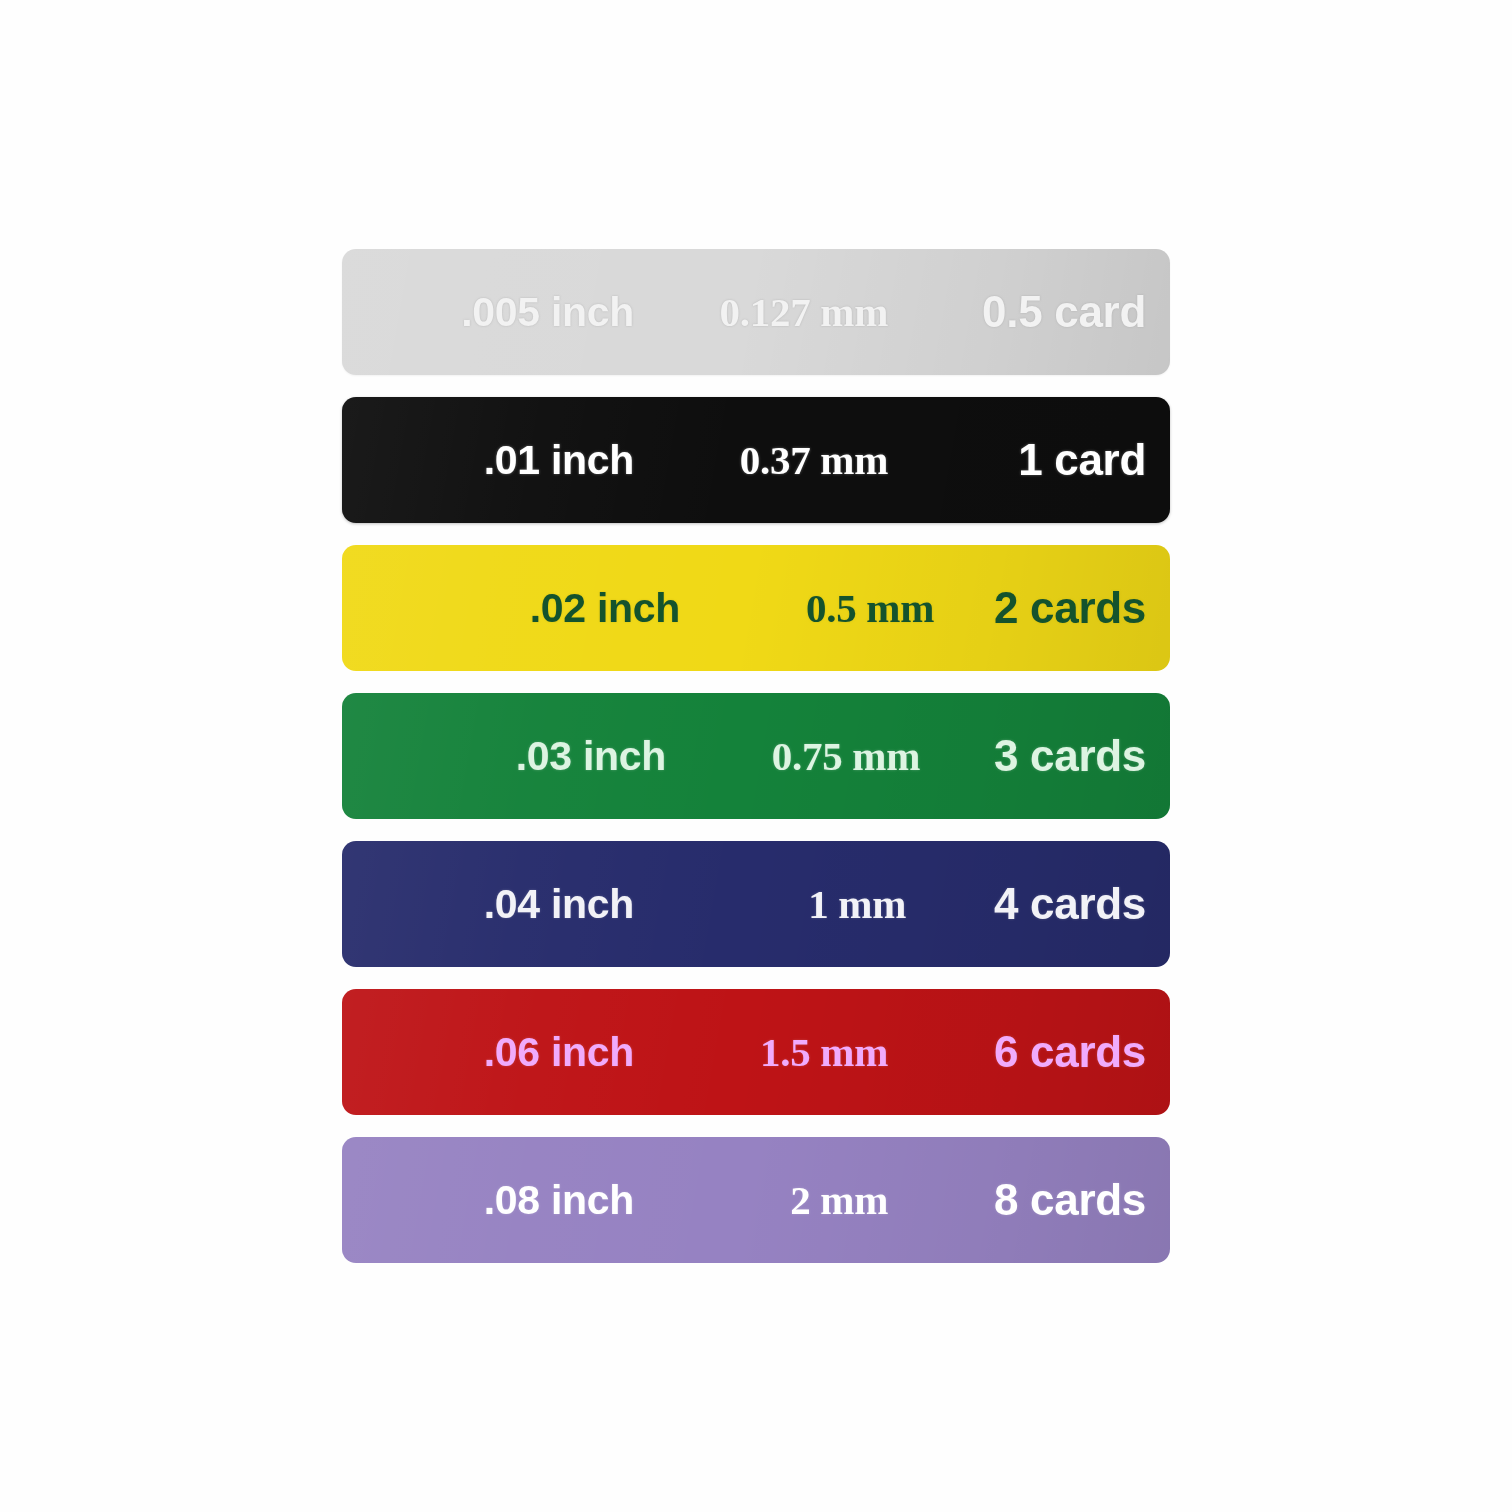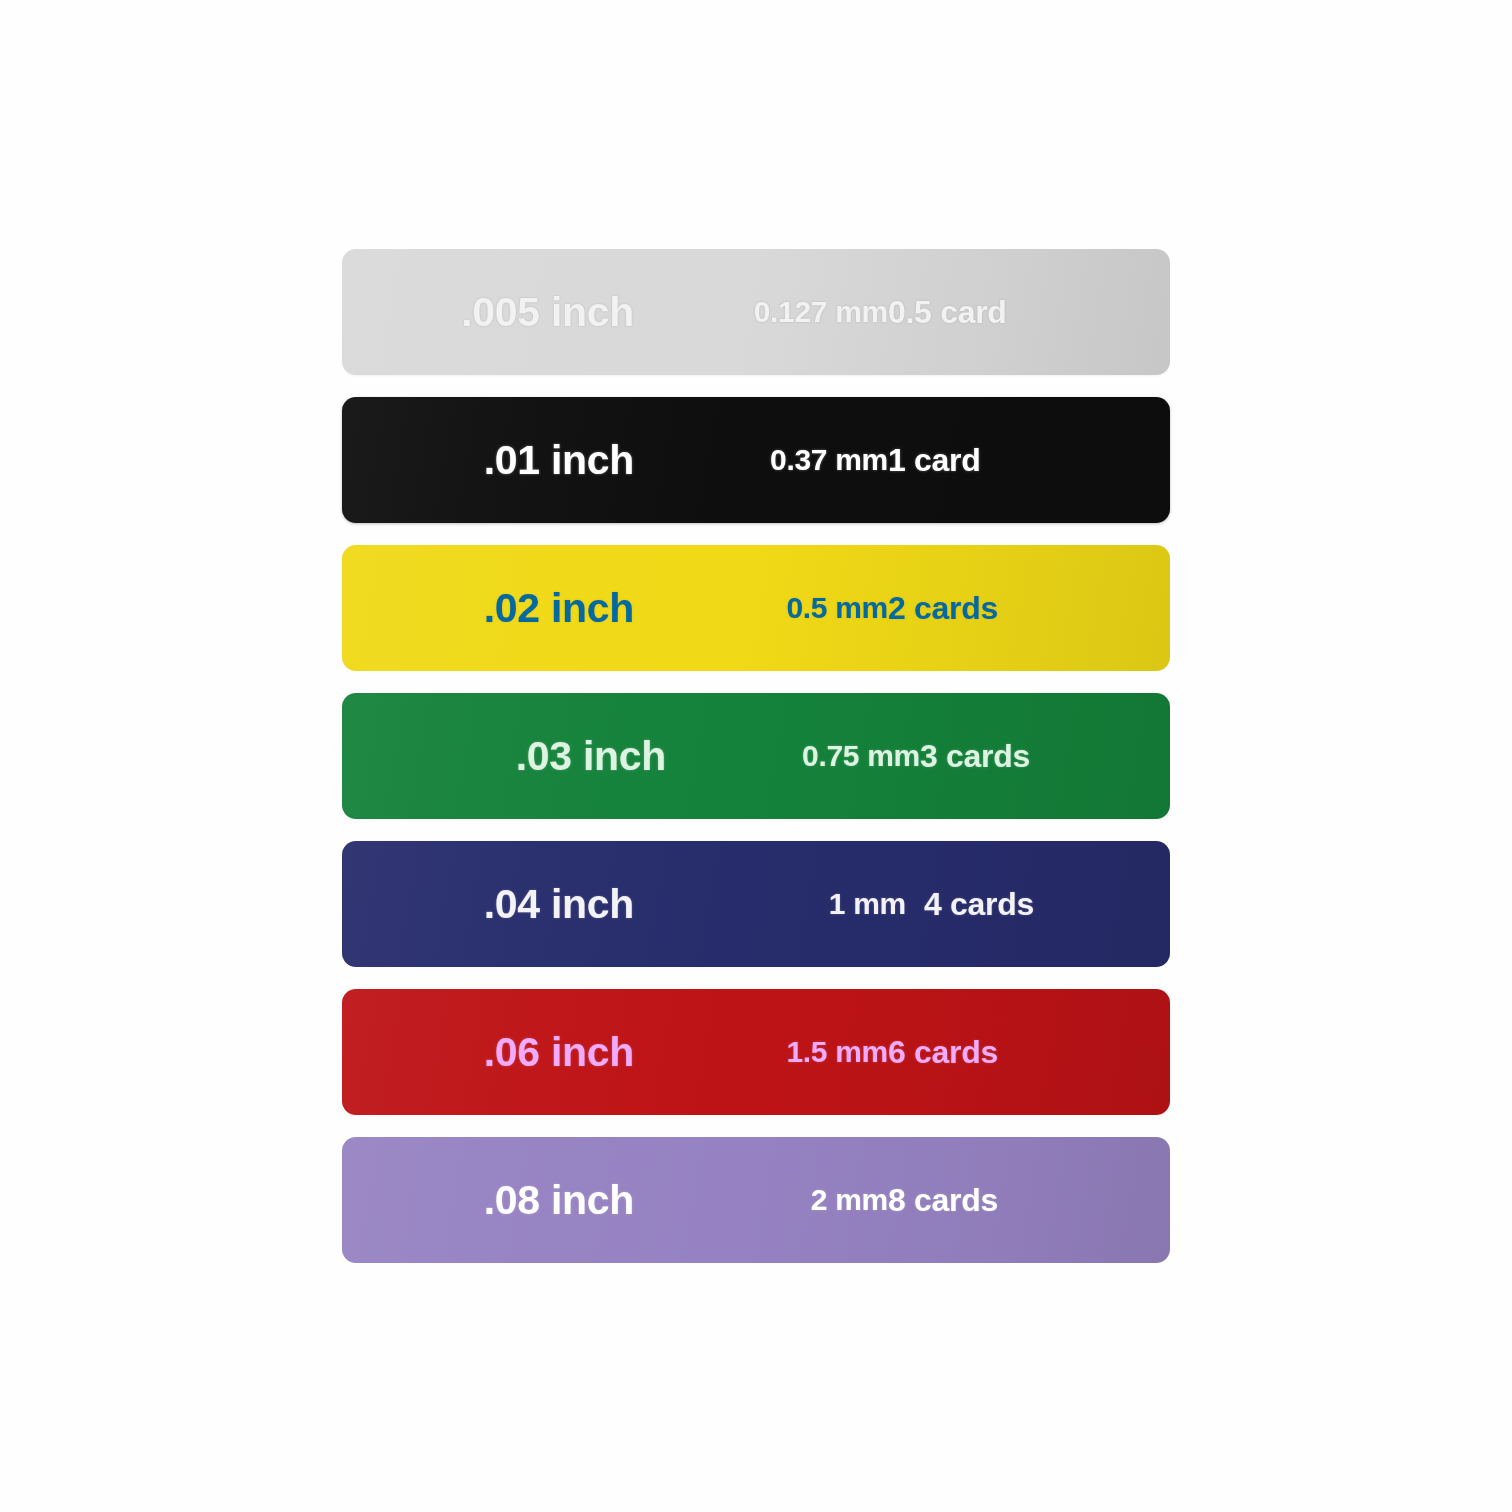--- a/index.html
+++ b/index.html
@@ -72,26 +72,28 @@
 
   .cell-inch {
     flex: 0 0 292px;
     text-align: right;
     padding-right: 0px;
     font-size: 41px;
   }
   .cell-mm {
     flex: 0 0 254px;
     text-align: right;
-    font-size: 30px;
+    font-size: 41px;
+    font-family: Liberation Serif, serif;
   }
   .cell-cards {
     flex: 1 1 auto;
+    text-align: right;
     padding-right: 24px;
-    font-size: 32px;
+    font-size: 44px;
   }
 
   
   .row-white  { box-shadow: 0 1px 2px rgba(0,0,0,0.05); }
   .row-white .cell  { text-shadow: 0 0 2px rgba(150,150,150,0.55); }
 
   .row-black  { box-shadow: 0 1px 3px rgba(0,0,0,0.25); }
   .row-black .cell  { text-shadow: 0 0 3px rgba(255,255,255,0.35); }
 
   .row-yellow .cell { text-shadow: 0 0 2px rgba(190,170,20,0.6); }
@@ -112,21 +114,21 @@
       <div class="gauge-bar row-white" style="background: rgb(217, 217, 217); color: rgb(242, 242, 242);">
         <div class="cell cell-inch">.005 inch</div>
         <div class="cell cell-mm">0.127 mm</div>
         <div class="cell cell-cards">0.5 card</div>
       </div>
       <div class="gauge-bar row-black" style="background: rgb(14, 14, 14); color: rgb(255, 255, 255);">
         <div class="cell cell-inch">.01 inch</div>
         <div class="cell cell-mm">0.37 mm</div>
         <div class="cell cell-cards">1 card</div>
       </div>
-      <div class="gauge-bar row-yellow" style="background: rgb(240, 217, 22); color: #0369a1;">
+      <div class="gauge-bar row-yellow" style="background: rgb(240, 217, 22); color: #14532d; padding-left: 46px;">
         <div class="cell cell-inch">.02 inch</div>
         <div class="cell cell-mm">0.5 mm</div>
         <div class="cell cell-cards">2 cards</div>
       </div>
       <div class="gauge-bar row-green" style="background: rgb(20, 130, 58); color: rgb(221, 244, 226); padding-left: 32px;">
         <div class="cell cell-inch">.03 inch</div>
         <div class="cell cell-mm">0.75 mm</div>
         <div class="cell cell-cards">3 cards</div>
       </div>
       <div class="gauge-bar row-blue" style="background: rgb(39, 44, 108); color: rgb(242, 242, 247); gap: 18px;">

